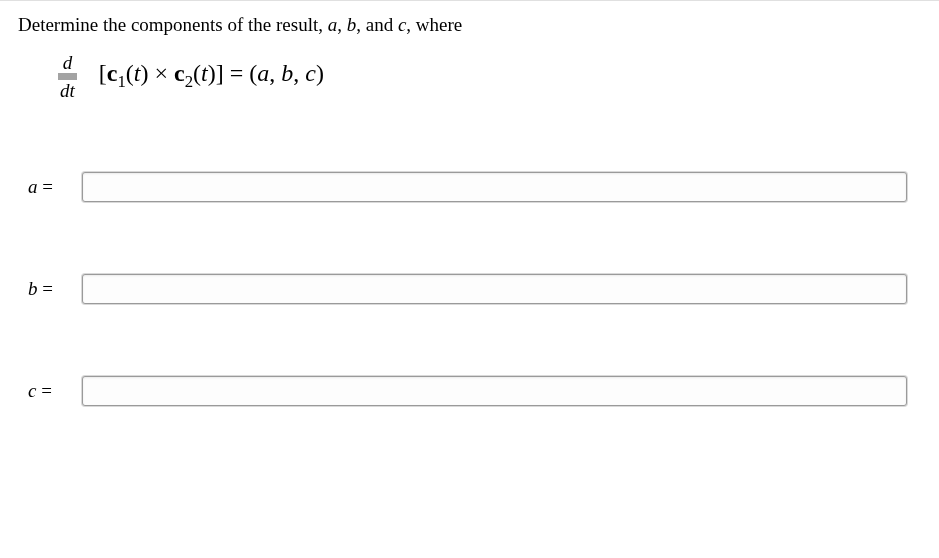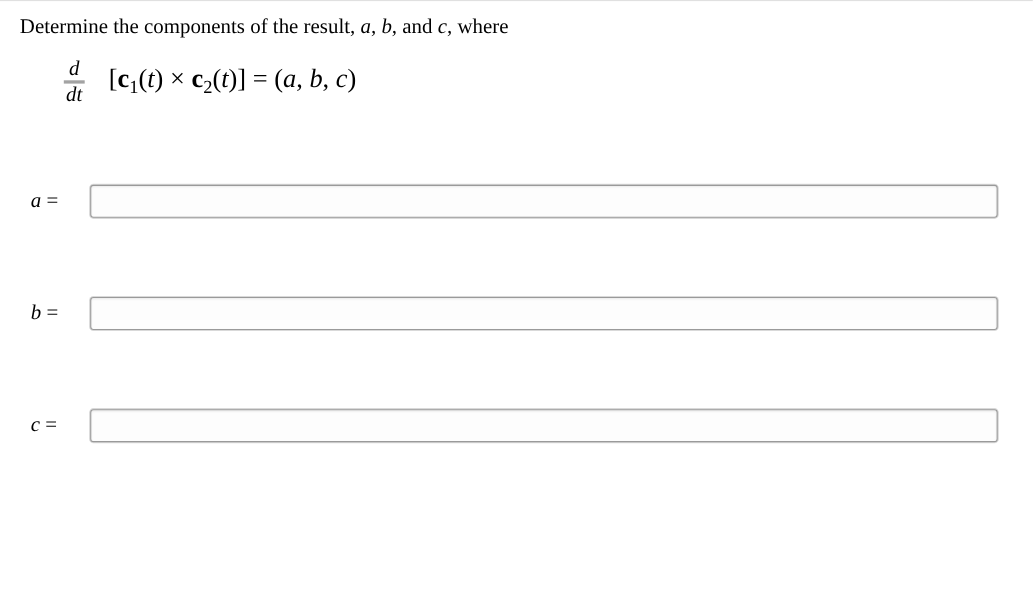--- a/index.html
+++ b/index.html
@@ -29,21 +29,21 @@
   .frac {
     display: inline-flex;
     flex-direction: column;
     align-items: center;
     vertical-align: middle;
     line-height: 1;
     font-style: italic;
   }
   .frac .num { padding: 0 2px 1px 2px; }
   .frac .den {
-    border-top: 3px solid #a3a3a3;
+    border-top: 7px solid #a3a3a3;
     padding: 1px 2px 0 2px;
   }
   .eq-rest {
     font-size: 24px;
     margin-left: 16px;
   }
   .ital { font-style: italic; }
   .answers {
     margin-top: 72px;
     padding: 0 14px 0 10px;

